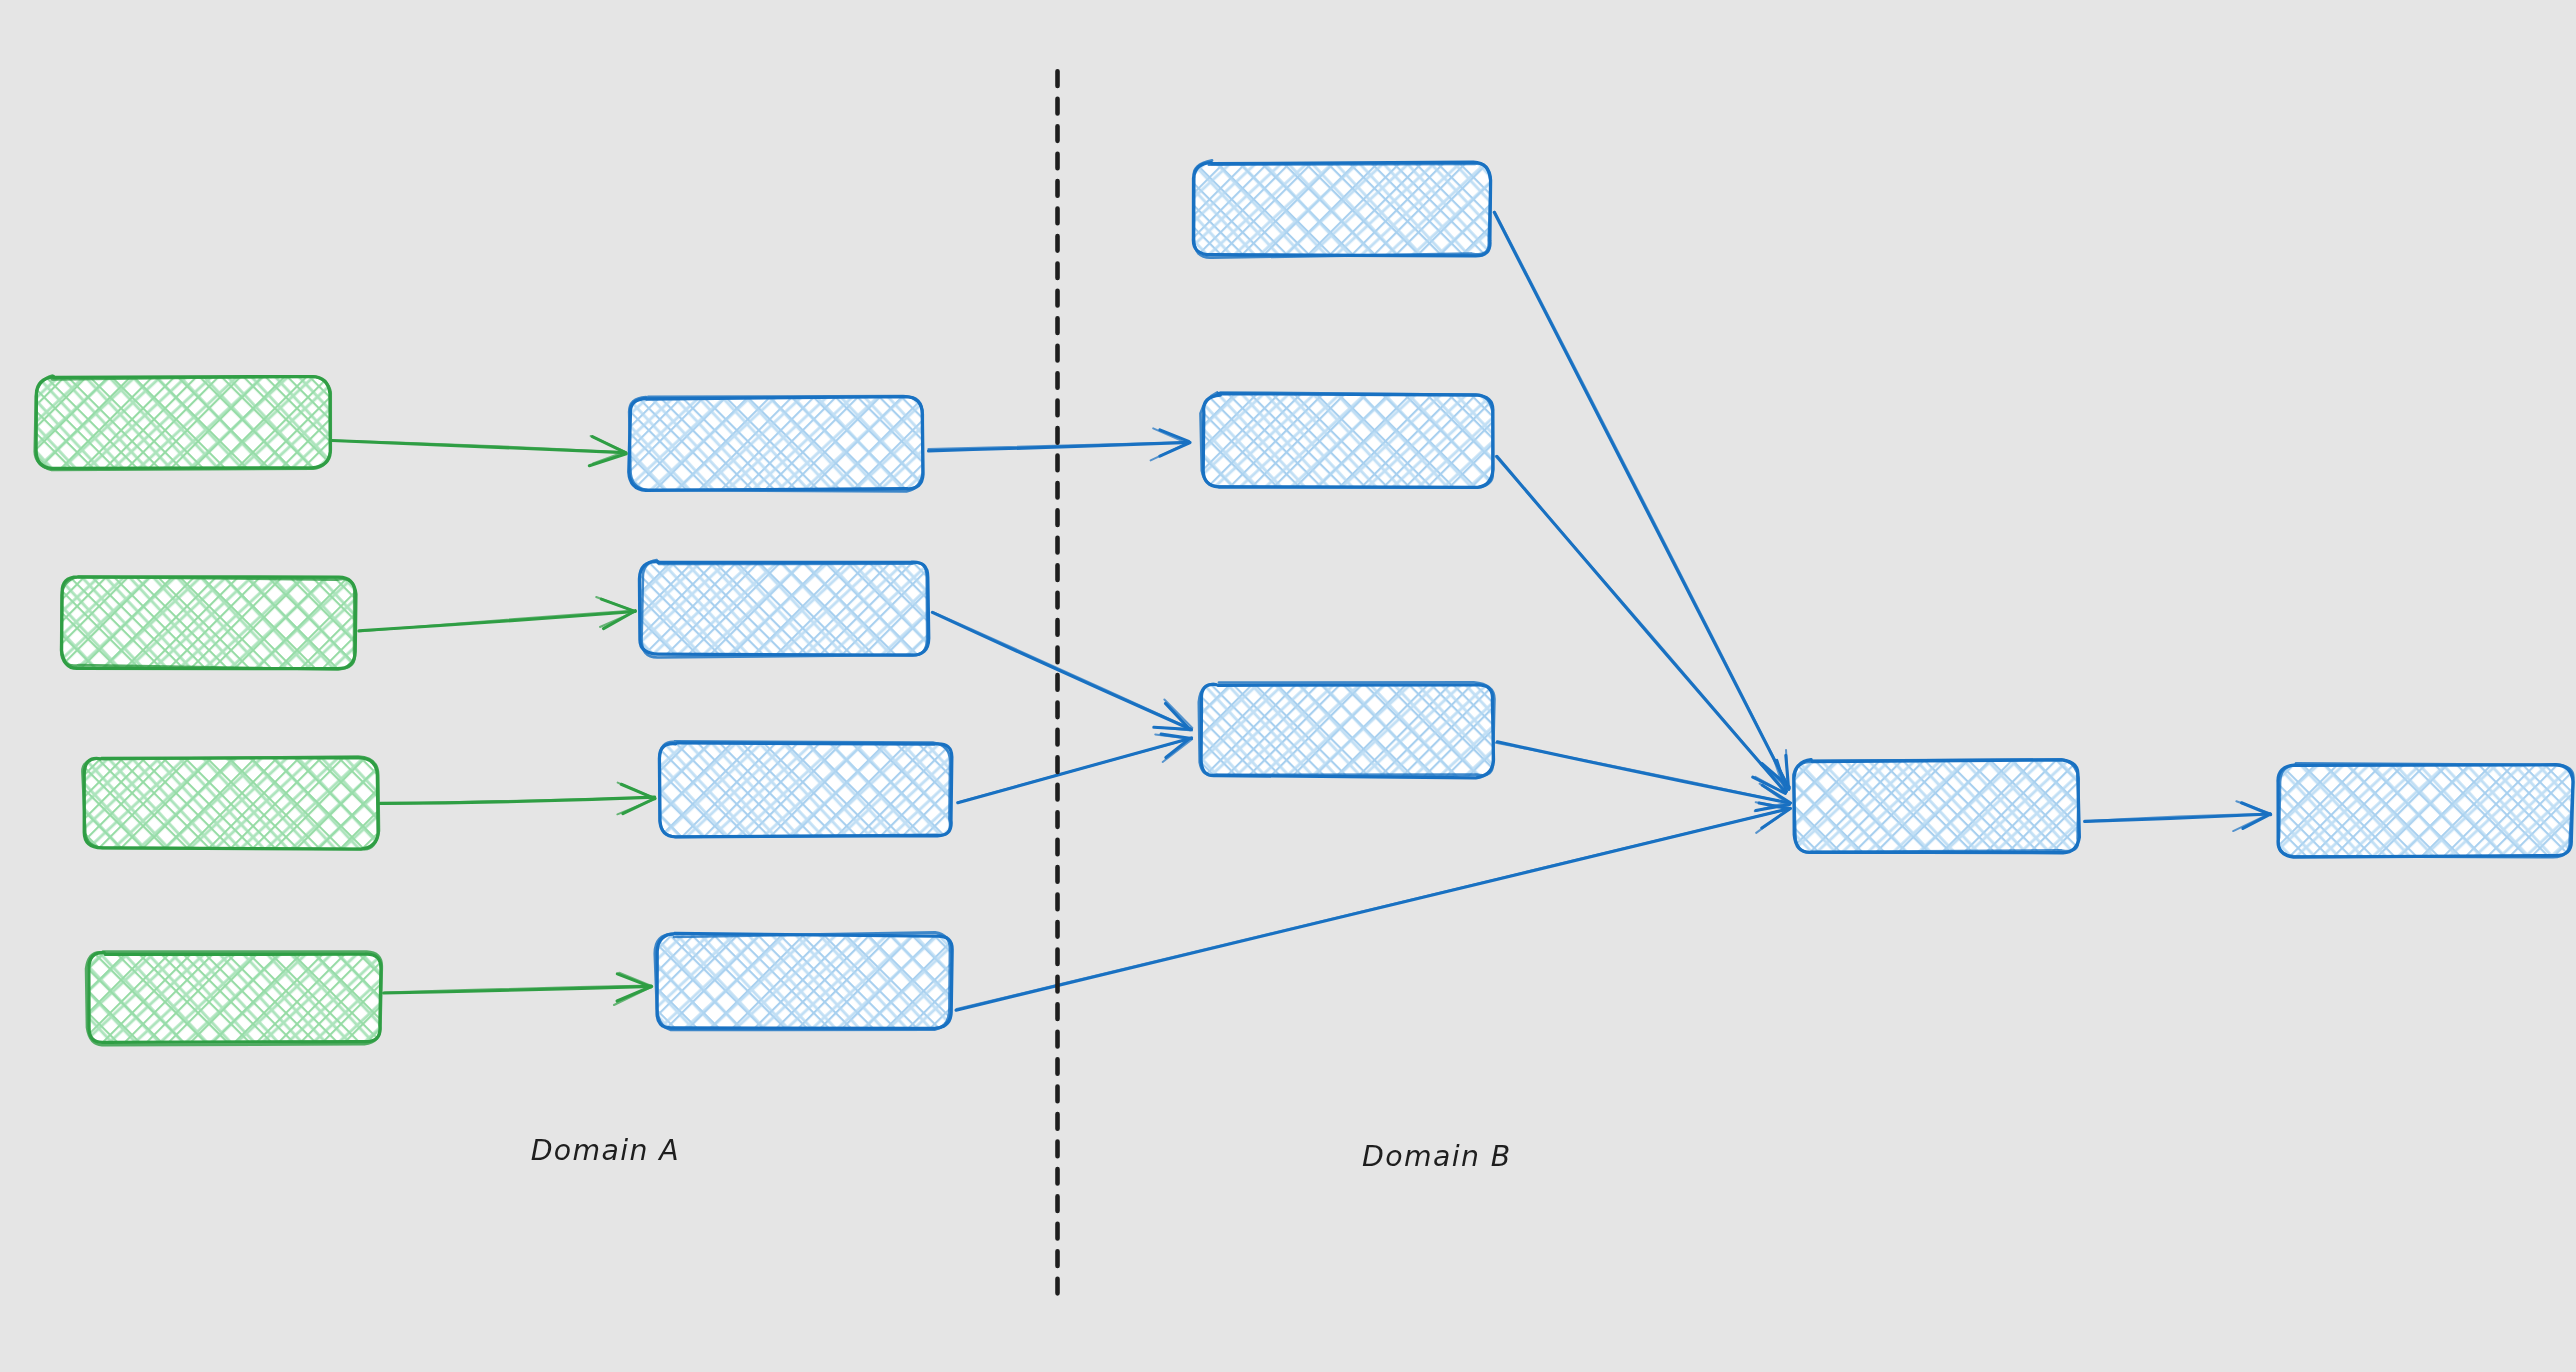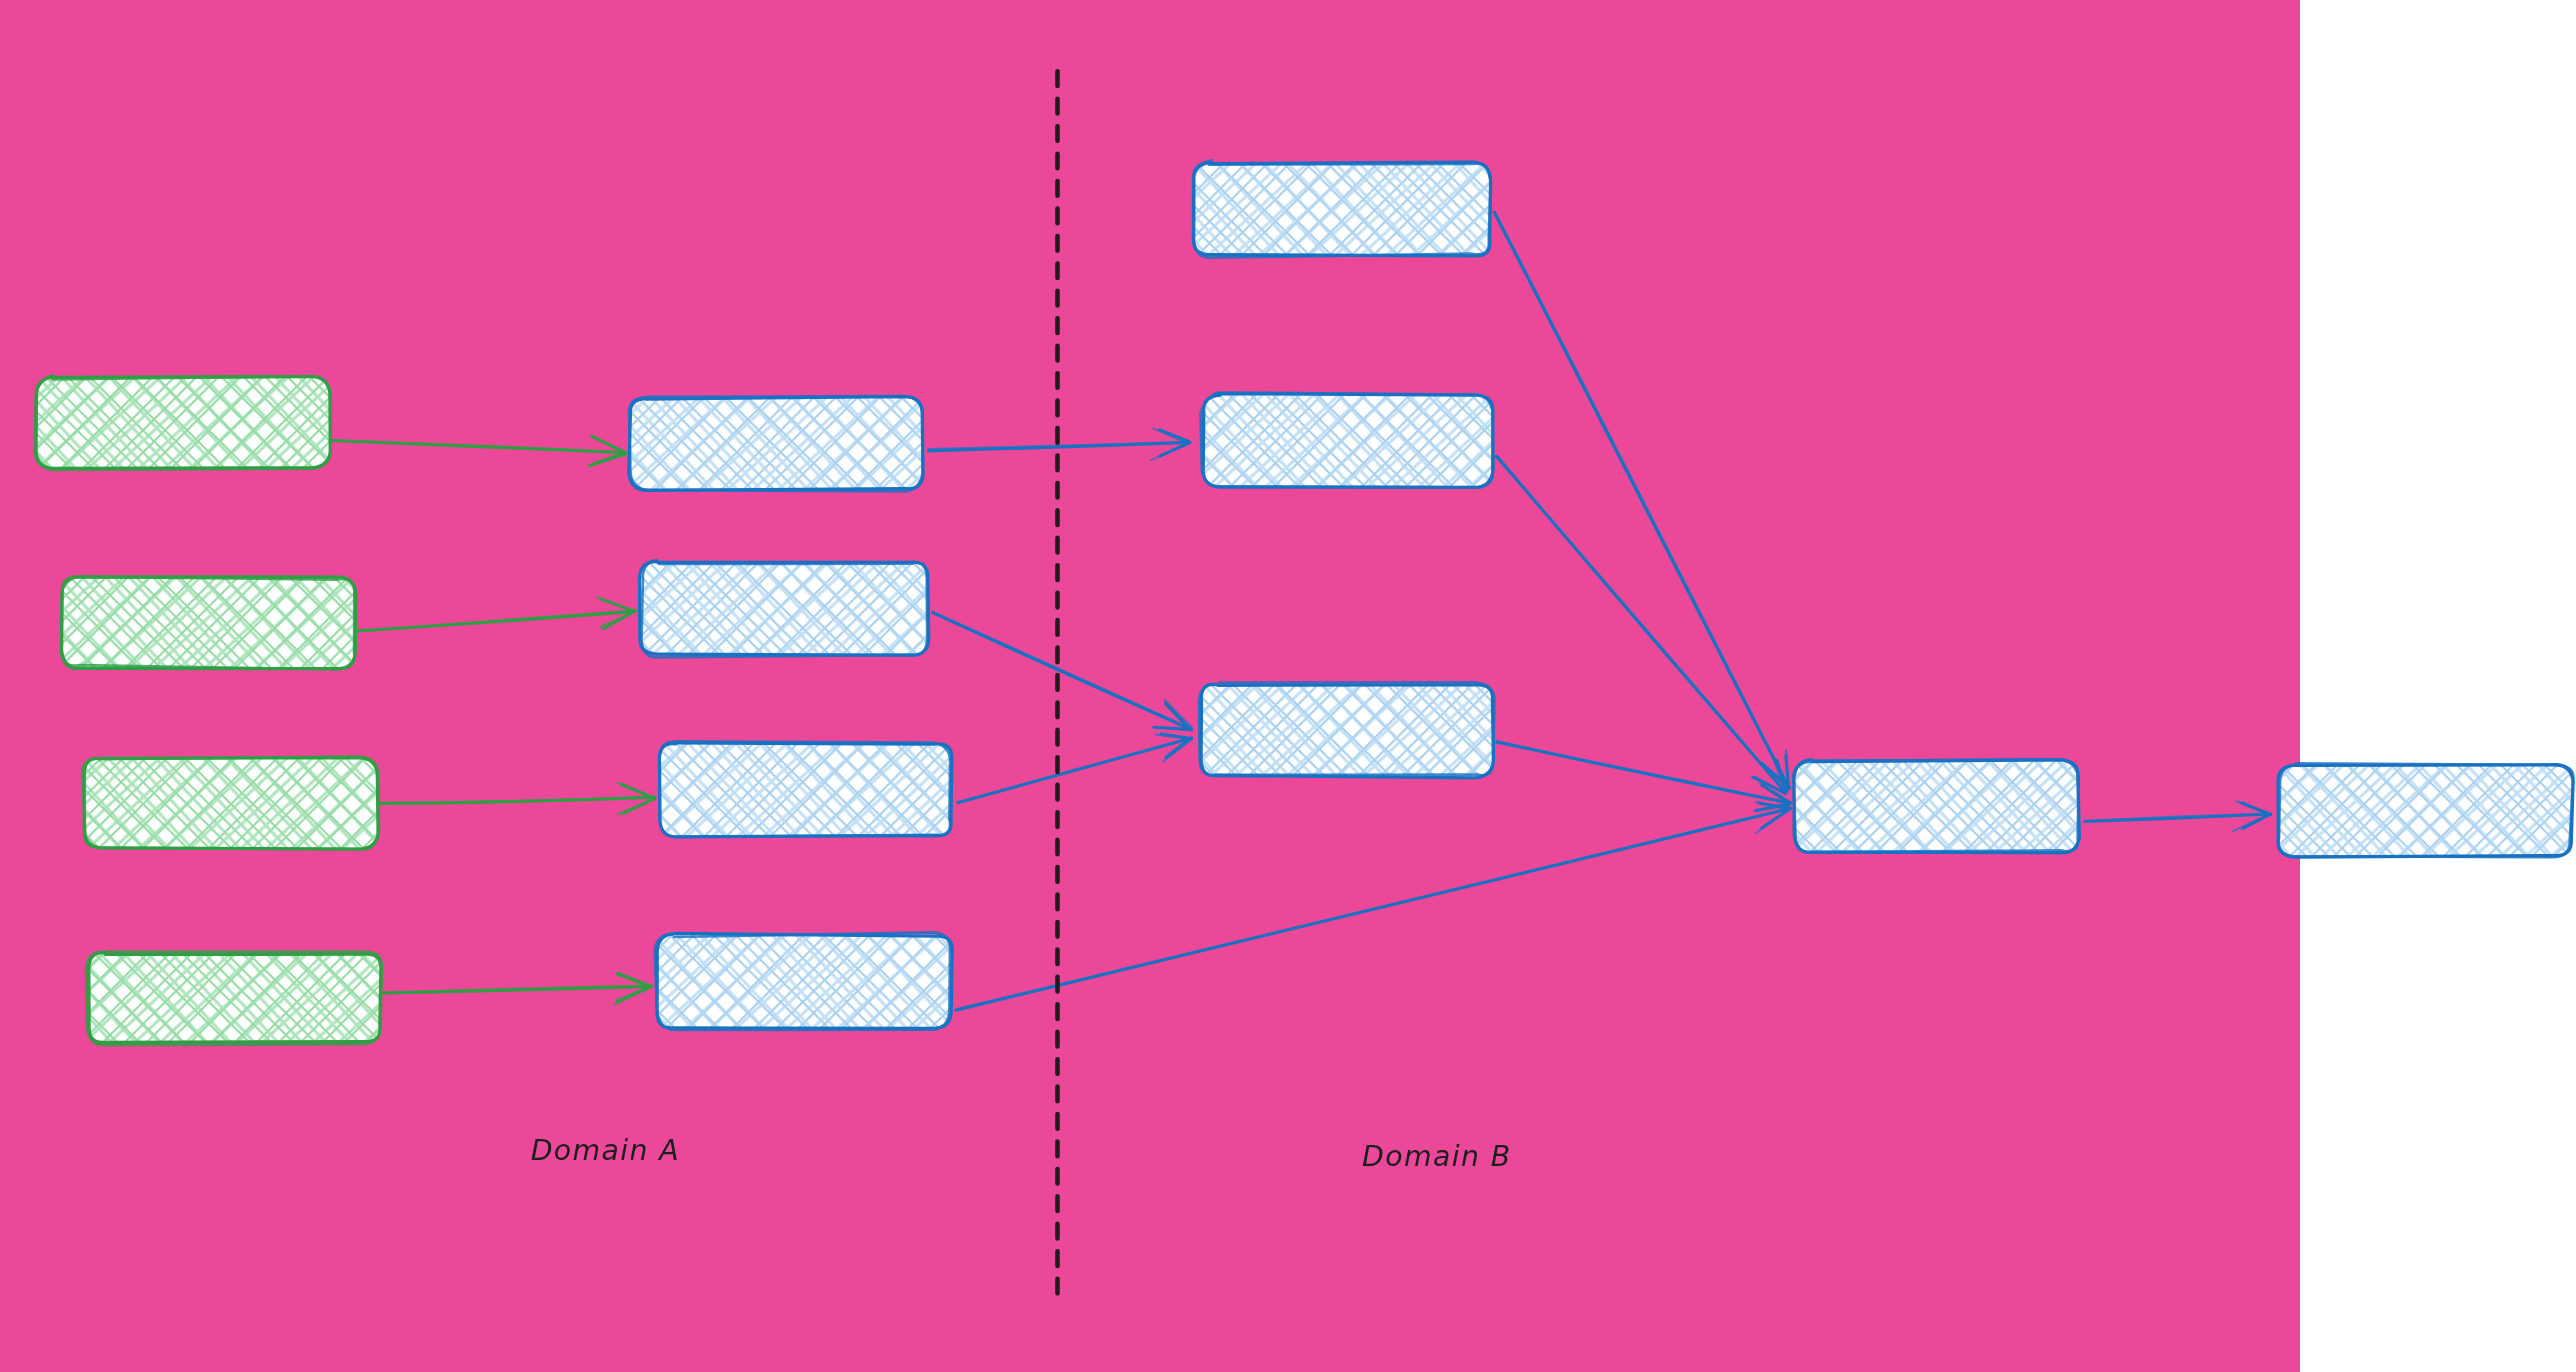--- a/index.html
+++ b/index.html
@@ -9,23 +9,23 @@
     background: #ffffff;
   }
   body {
     width: 2576px;
     height: 1372px;
     overflow: hidden;
     font-family: "DejaVu Sans", sans-serif;
   }
   #canvas-root {
     position: relative;
-    width: 2300px;
+    width: 2576px;
     height: 1372px;
-    background: #ec4899;
+    background: #e5e5e5;
   }
   #diagram-svg {
     position: absolute;
     inset: 0;
     width: 2576px;
     height: 1372px;
     display: block;
   }
   .domain-label {
     font-family: "DejaVu Sans", sans-serif;

